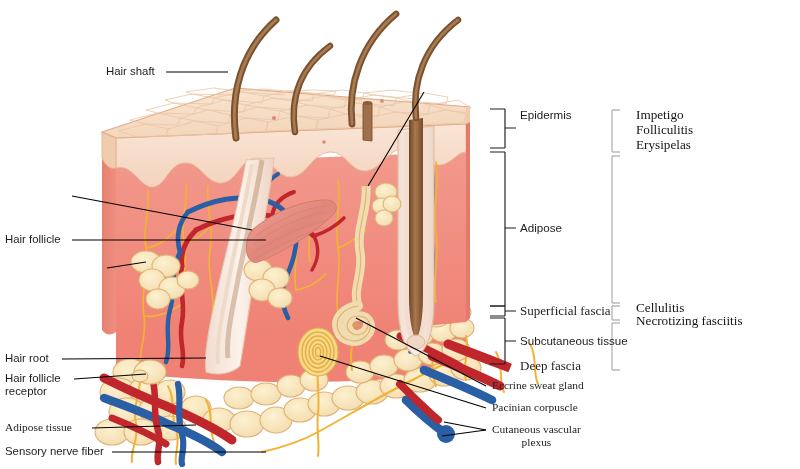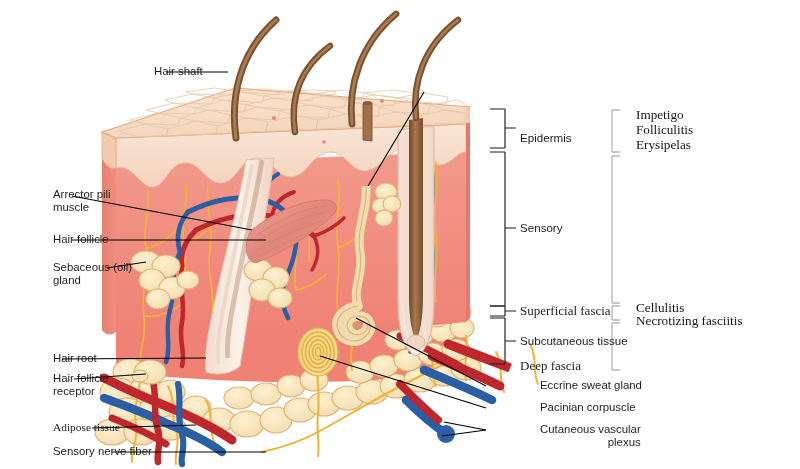--- a/index.html
+++ b/index.html
@@ -1,22 +1,22 @@
 <!DOCTYPE html>
 <html><head>
 <meta charset="utf-8">
 <style>
   html,body{margin:0;padding:0;background:#ffffff;}
   body{width:800px;height:469px;overflow:hidden;
        font-family:"Liberation Sans",sans-serif;color:#1b1b1b;}
   #stage{position:relative;width:800px;height:469px;}
   svg{display:block;}
   .lbl{position:absolute;font-family:"Liberation Sans",sans-serif;
-       font-size:11.4px;line-height:13.4px;color:#1d1d1d;white-space:pre-line;margin-left:48px;}
-  .lbl.r{text-align:right;}
+       font-size:11.4px;line-height:13.4px;color:#1d1d1d;white-space:pre-line;}
+  .lbl.r{text-align:center;font-family:Liberation Serif, serif;}
   .lbl.l{text-align:left;}
   .serif{font-family:"Liberation Serif",serif;font-size:13.2px;
          line-height:15px;color:#141414;white-space:pre-line;}
   .layer{position:absolute;font-family:"Liberation Sans",sans-serif;
          font-size:11.6px;color:#1d1d1d;white-space:nowrap;}
   .layer.it{font-family:"Liberation Serif",serif;font-size:13px;}
 </style>
 </head>
 <body>
 
@@ -388,39 +388,35 @@
 
     <g stroke="#b9b9b9" stroke-width="1.4" fill="none">
       <path d="M620,110 L612,110 M612,110 L612,152 M612,152 L620,152"></path>
       <path d="M620,156 L612,156 M612,156 L612,303 M612,303 L620,303"></path>
       <path d="M620,306 L612,306 M612,306 L612,320 M612,320 L620,320"></path>
       <path d="M620,323 L612,323 M612,323 L612,370 M612,370 L620,370"></path>
     </g>
   </svg>
 
   <div class="lbl l" style="left:106px;top:65px;">Hair shaft</div>
-  <div class="lbl l" style="left:5px;top:188px;">Arrector pili
-muscle</div>
   <div class="lbl l" style="left:5px;top:233px;">Hair follicle</div>
-  <div class="lbl l" style="left:5px;top:261px;">Sebaceous (oil)
-gland</div>
   <div class="lbl l" style="left:5px;top:352px;">Hair root</div>
   <div class="lbl l" style="left:5px;top:372px;">Hair follicle
 receptor</div>
   <div class="lbl l" style="left:5px;top:421px;font-family:Liberation Serif, serif;">Adipose tissue</div>
   <div class="lbl l" style="left:5px;top:445px;">Sensory nerve fiber</div>
 
 
   <div class="lbl r" style="left:492px;top:379px;">Eccrine sweat gland</div>
   <div class="lbl r" style="left:492px;top:401px;">Pacinian corpuscle</div>
   <div class="lbl r" style="left:492px;top:423px;">Cutaneous vascular
 plexus</div>
 
-  <div class="layer" style="left:520px;top:131px;">Epidermis</div>
-  <div class="layer" style="left:520px;top:221px;">Sensory</div>
+  <div class="layer" style="left:520px;top:108px;">Epidermis</div>
+  <div class="layer" style="left:520px;top:221px;">Adipose</div>
   <div class="layer it" style="left:520px;top:303px;">Superficial fascia</div>
   <div class="layer" style="left:520px;top:334px;">Subcutaneous tissue</div>
   <div class="layer it" style="left:520px;top:358px;">Deep fascia</div>
 
   <div class="serif" style="position:absolute;left:636px;top:107px;">Impetigo
 Folliculitis
 Erysipelas</div>
   <div class="serif" style="position:absolute;left:636px;top:300px;font-family:Liberation Serif, serif;">Cellulitis</div>
   <div class="serif" style="position:absolute;left:636px;top:313px;">Necrotizing fasciitis</div>
 

